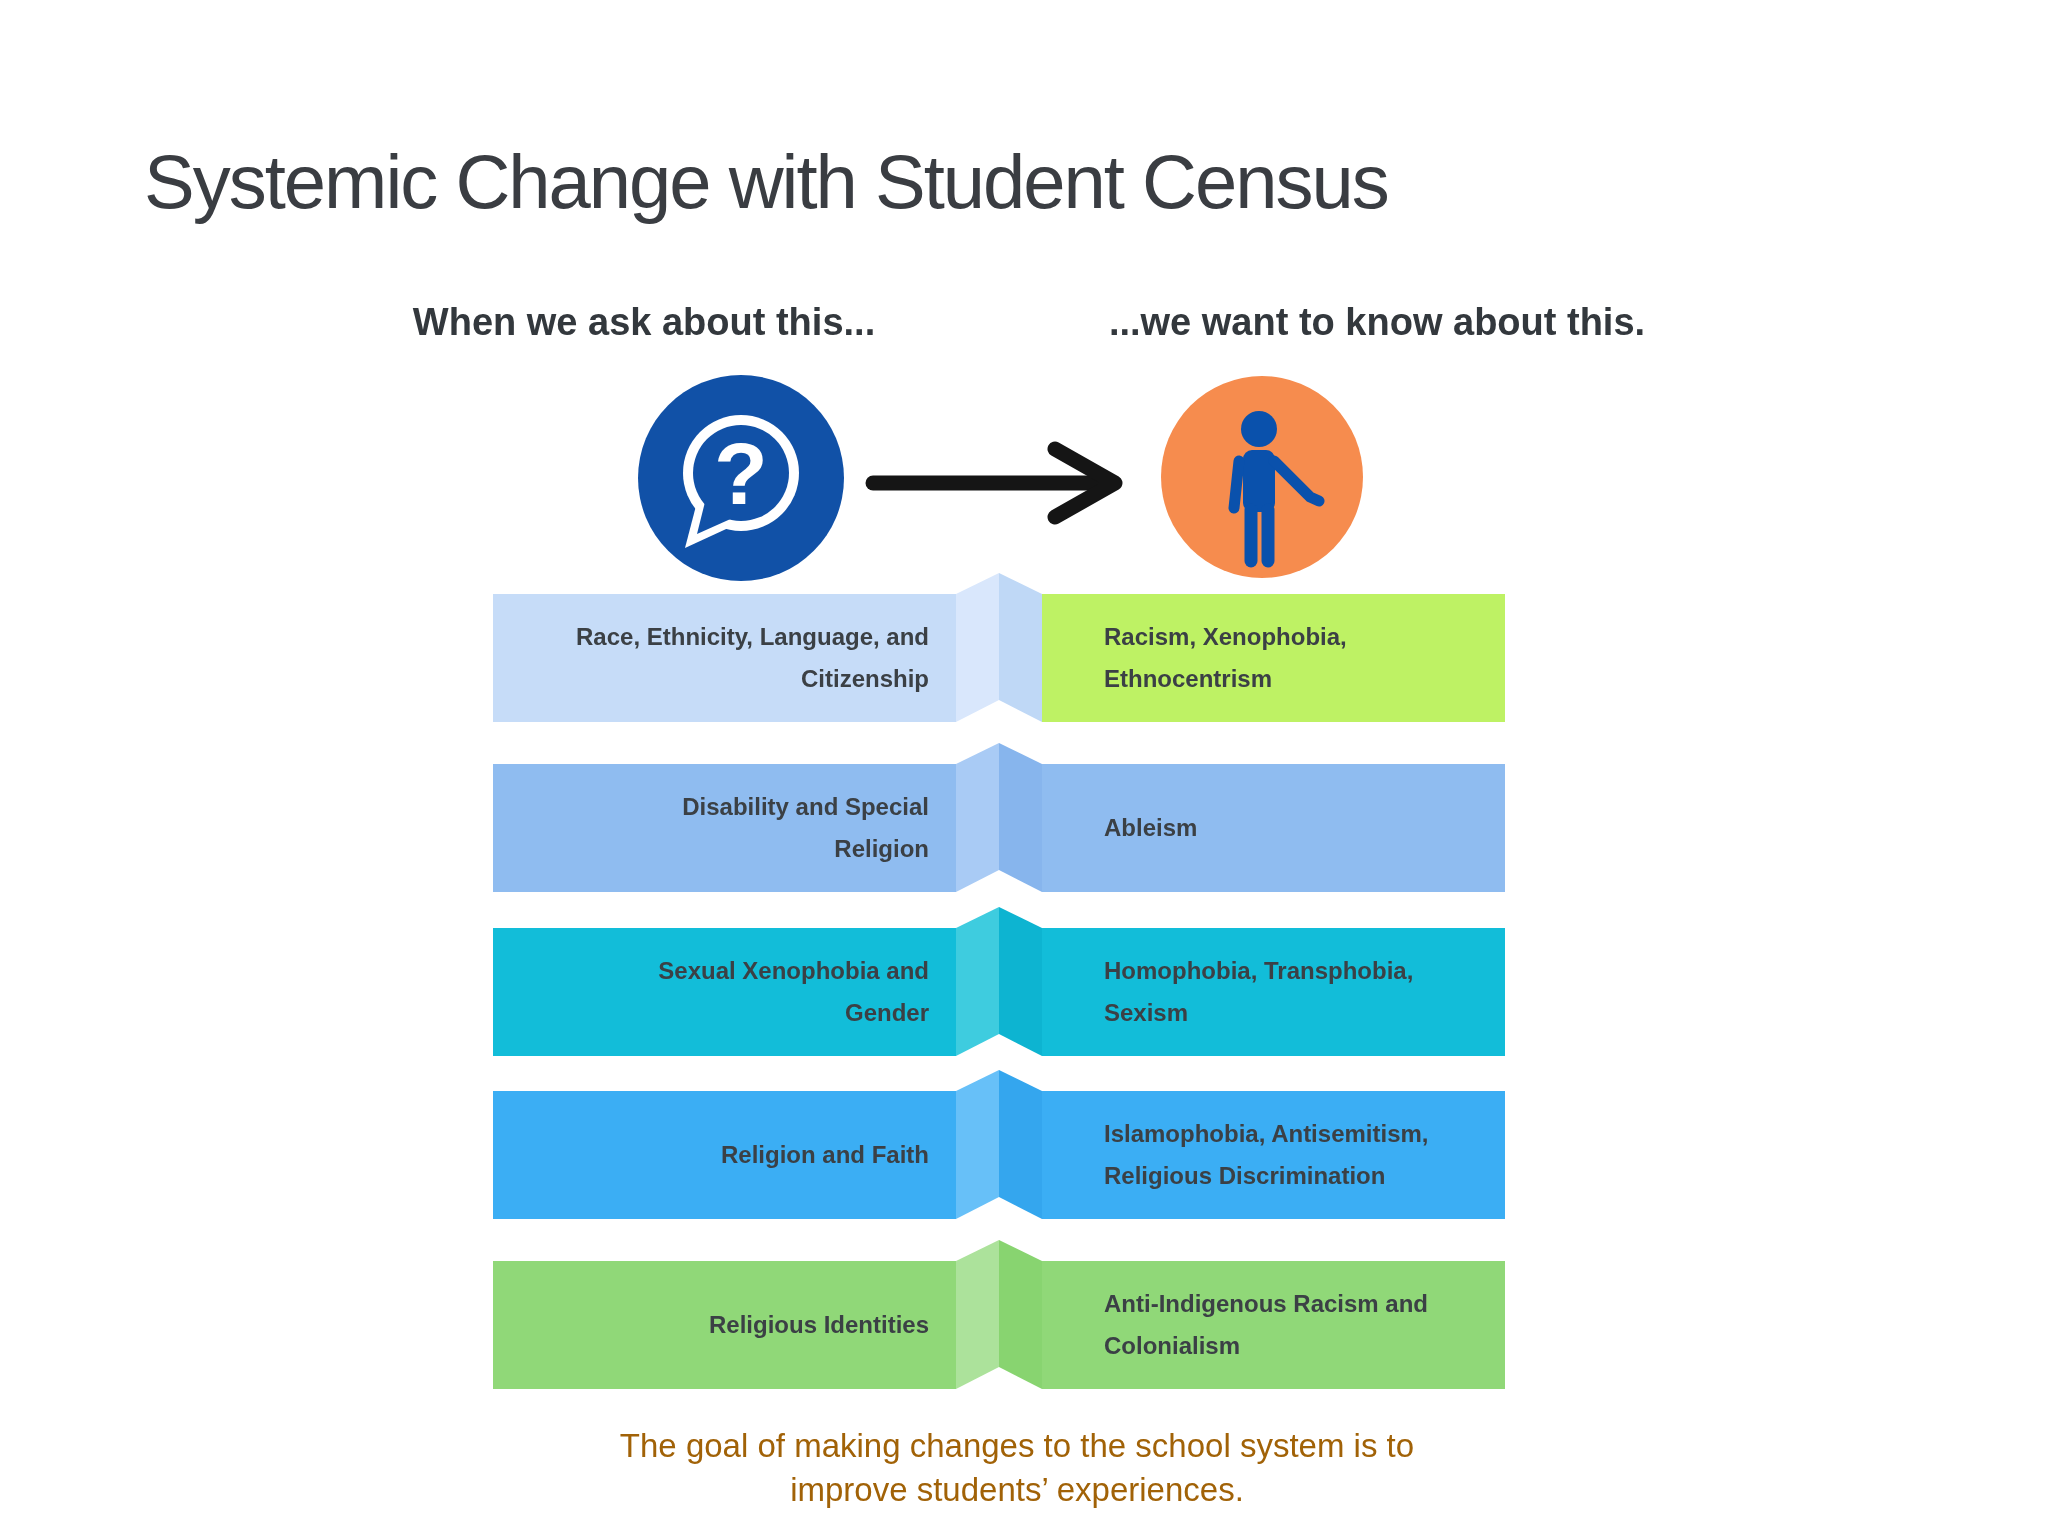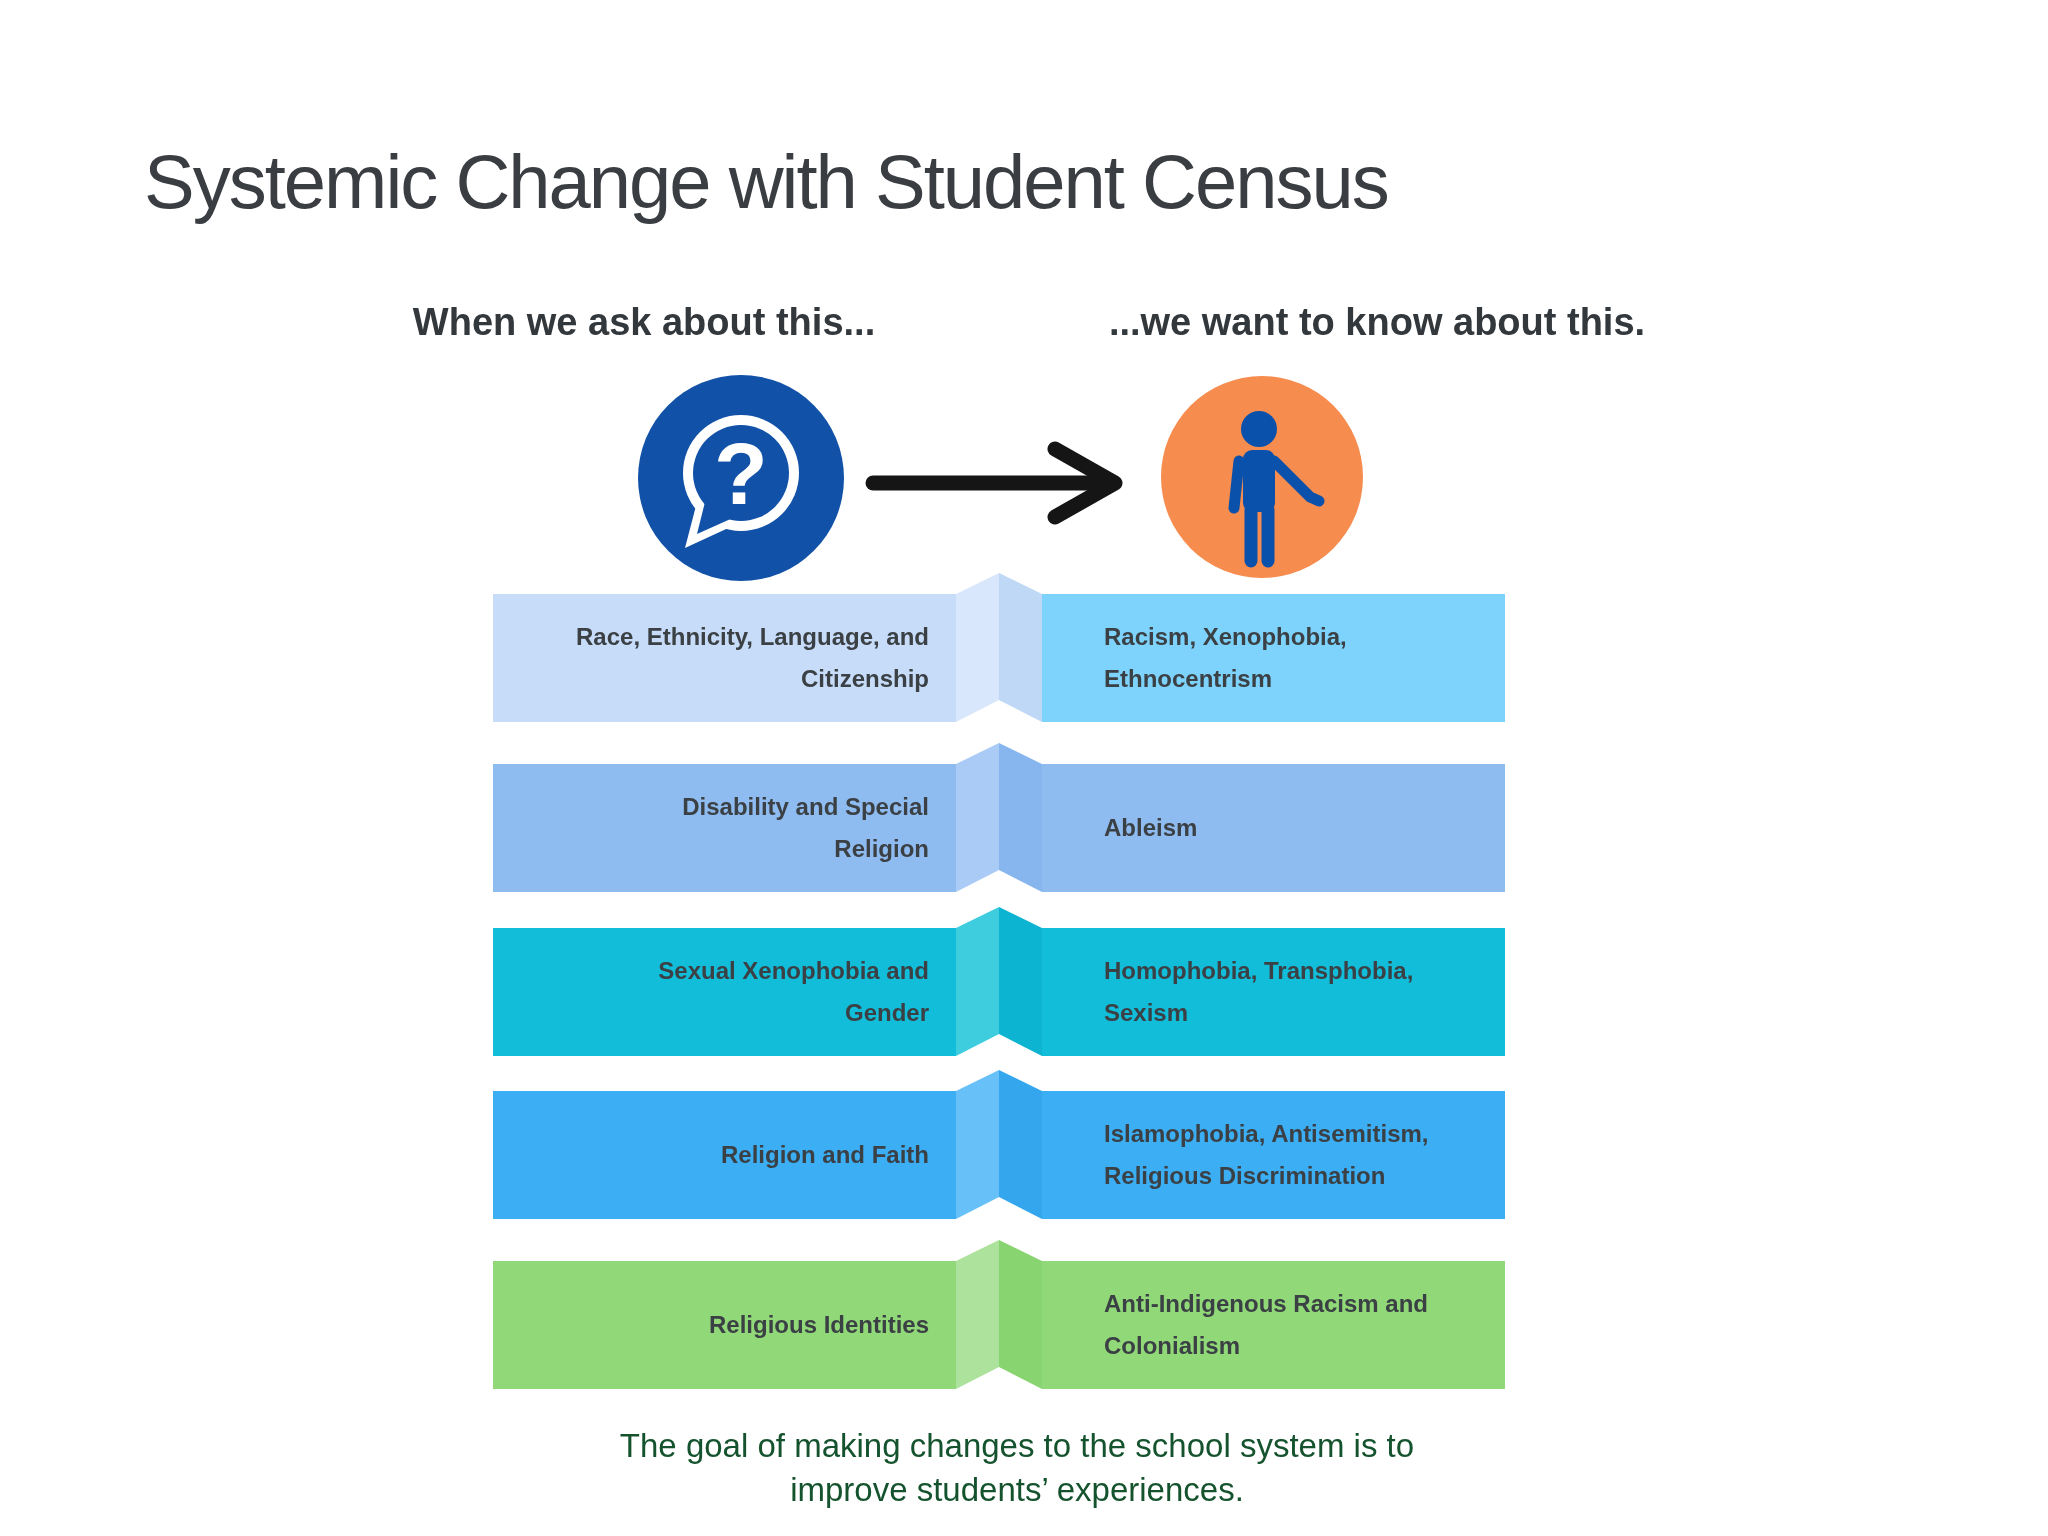--- a/index.html
+++ b/index.html
@@ -24,21 +24,21 @@
   .box{
     position:absolute;top:0;height:128px;width:463px;display:flex;align-items:center;
     font-size:24px;font-weight:700;color:#3b4045;line-height:1.75;white-space:pre-line;
   }
   .box.ask{left:0;justify-content:flex-end;text-align:right;padding-right:27px;box-sizing:border-box;}
   .box.know{left:549px;justify-content:flex-start;text-align:left;padding-left:62px;box-sizing:border-box;}
   .fold{position:absolute;top:-21px;width:43px;height:149px;}
   .fold.l{left:463px;clip-path:polygon(0 21px,100% 0,100% 127px,0 149px);}
   .fold.r{left:506px;clip-path:polygon(0 0,100% 21px,100% 149px,0 127px);}
   .footer{
-    top:1424px;left:577px;width:880px;text-align:center;font-size:33px;color:#14532d;
+    top:1424px;left:577px;width:880px;text-align:center;font-size:33px;color:#a16207;
     line-height:1.32;white-space:pre-line;
   }
   svg text{font-family:"Liberation Sans",sans-serif;}
 </style>
 </head>
 <body>
 
 <div class="abs title">Systemic Change with Student Census</div>
 
 <div class="abs col-header left">When we ask about this...</div>
@@ -74,21 +74,21 @@
   </g>
 </svg>
 
 <div class="abs rows-wrap">
 
   <div class="row" style="top:0">
     <div class="box ask" style="background-color: rgb(198, 220, 248);">Race, Ethnicity, Language, and
 Citizenship</div>
     <div class="fold l" style="background-color: rgb(217, 231, 252);"></div>
     <div class="fold r" style="background-color: rgb(191, 216, 246);"></div>
-    <div class="box know" style="background-color: #7dd3fc;">Racism, Xenophobia,
+    <div class="box know" style="background-color: #bef264;">Racism, Xenophobia,
 Ethnocentrism</div>
   </div>
 
   <div class="row" style="top:170px">
     <div class="box ask" style="background-color: rgb(143, 188, 240);">Disability and Special
 Religion</div>
     <div class="fold l" style="background-color: rgb(169, 203, 245);"></div>
     <div class="fold r" style="background-color: rgb(135, 181, 237);"></div>
     <div class="box know" style="background-color: rgb(143, 188, 240);">Ableism</div>
   </div>

